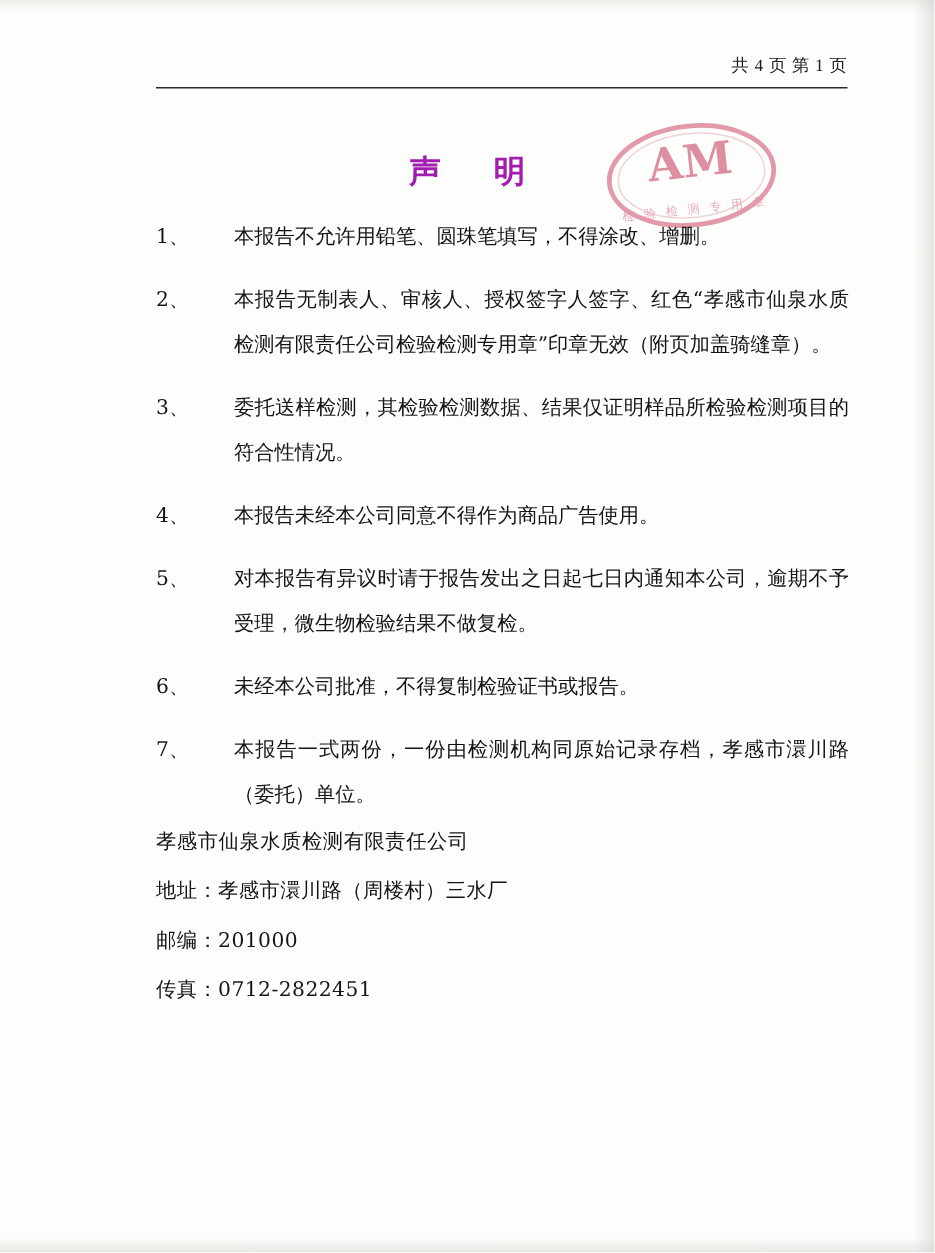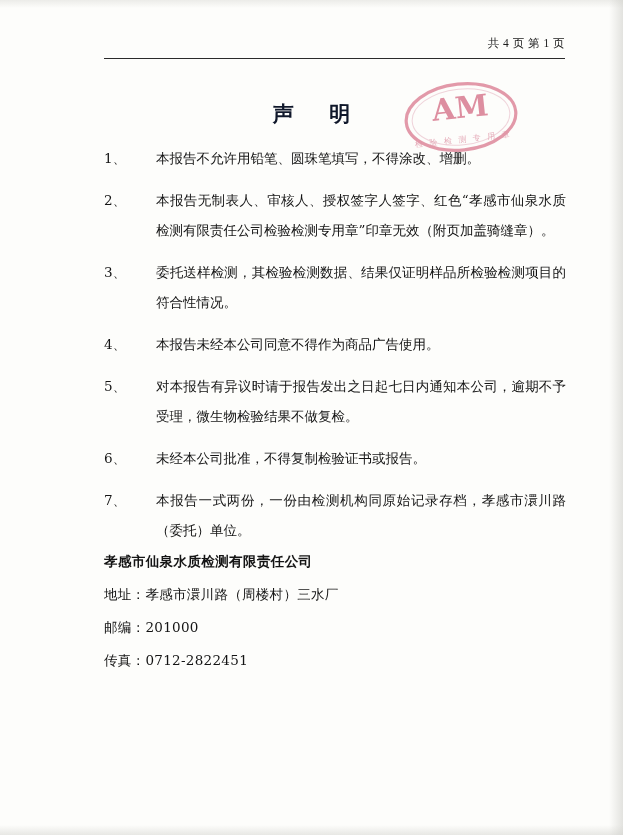--- a/index.html
+++ b/index.html
@@ -71,21 +71,21 @@
   .doc-title {
     position: absolute;
     top: 100px;
     left: 0;
     width: 623px;
     text-align: center;
     font-size: 21px;
     font-weight: bold;
     letter-spacing: 14px;
     text-indent: 14px;
-    color: #0f172a;
+    color: #a21caf;
     font-family: "DejaVu Serif", "Liberation Serif", serif;
   }
 
   
   .seal {
     position: absolute;
     left: 398px;
     top: 78px;
     width: 126px;
     height: 78px;
@@ -121,21 +121,21 @@
 
   .company-block {
     position: absolute;
     left: 104px;
     top: 545px;
     width: 462px;
     font-size: 13.5px;
     line-height: 33px;
   }
   .company-name {
-    font-weight: bold;
+    font-weight: normal;
     letter-spacing: 0.4px;
   }
   .company-line {
     letter-spacing: 0.3px;
   }
 </style>
 </head>
 <body>
 
 <div class="page">

